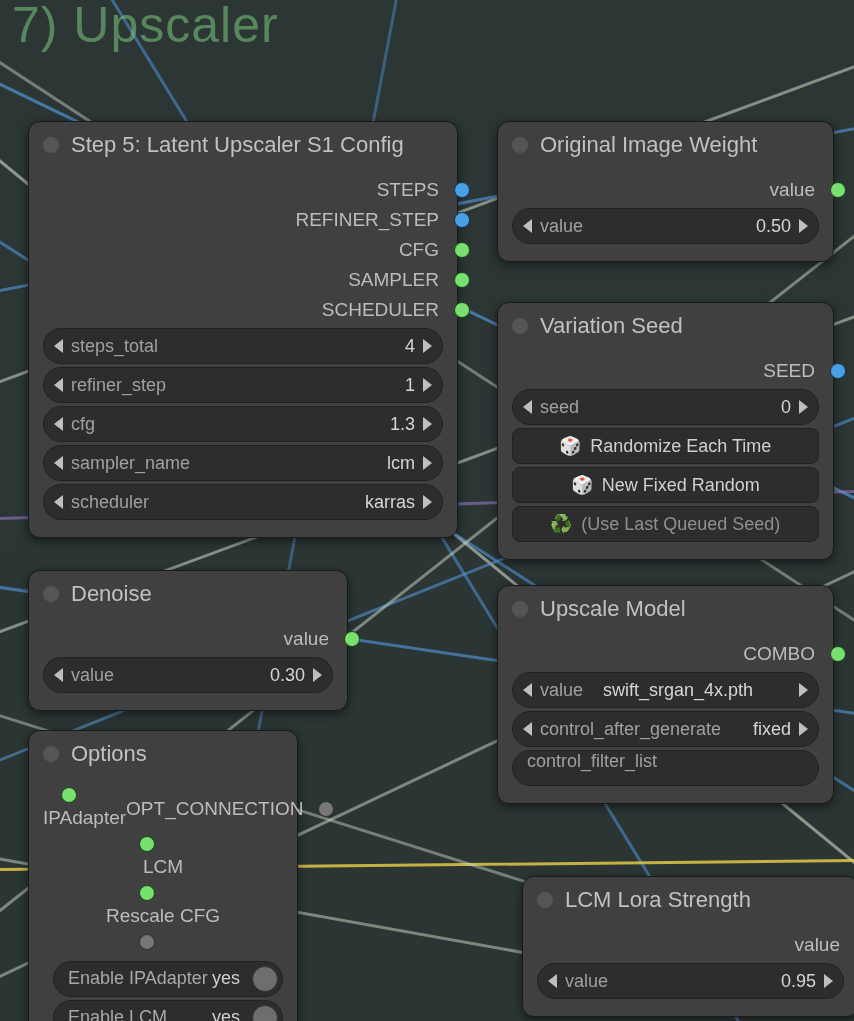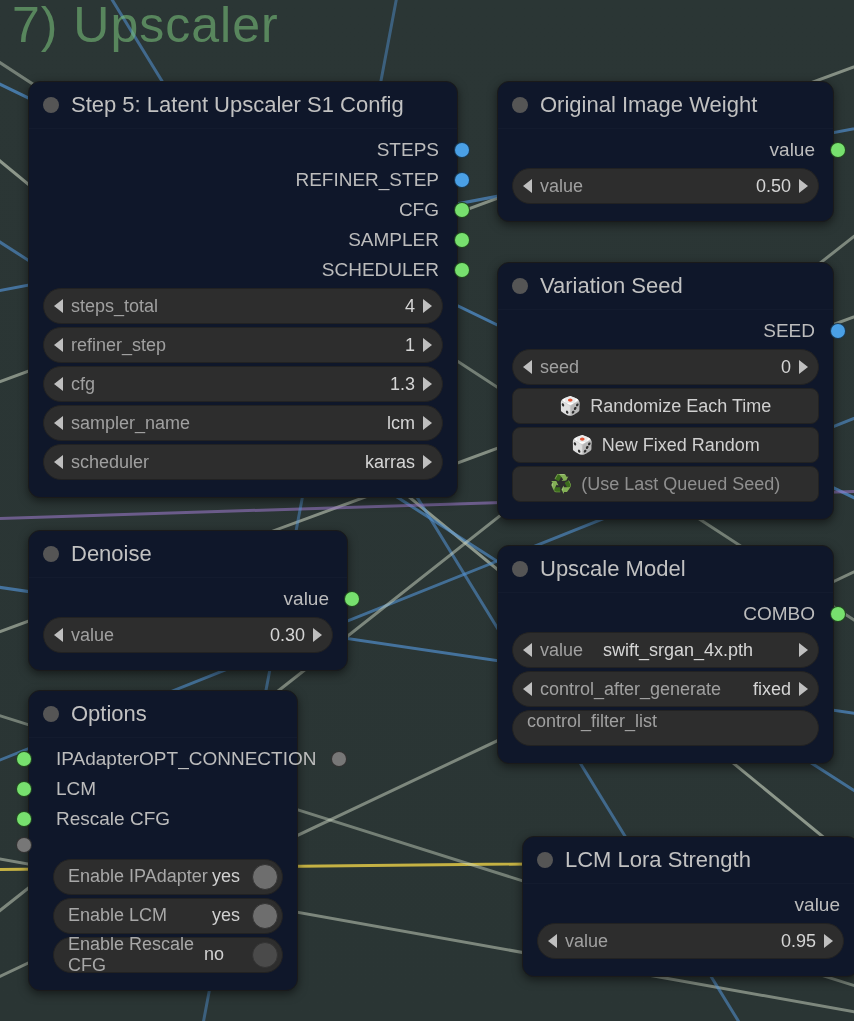--- a/index.html
+++ b/index.html
@@ -12,23 +12,23 @@
 
   
   .group-title {
     position:absolute; top:-4px; left:12px;
     font-size:50px; font-weight:400; color:rgba(125,200,125,0.55);
     letter-spacing:1px; z-index:1; user-select:none;
   }
 
   
   .node {
-    position:absolute; background:#0f172a; border:1px solid #1a1a1a;
+    position:absolute; background:#404040; border:1px solid #1a1a1a;
     border-radius:12px; box-shadow:0 3px 10px rgba(0,0,0,0.5);
-    z-index:5; color:#c8c8c8;
+    z-index:5; color:#c8c8c8;margin-top:40px;
   }
   .node-header {
     display:flex; align-items:center; gap:12px;
     padding:10px 16px 10px 14px; border-bottom:1px solid rgba(255,255,255,0.02);
   }
   .node-dot {
     width:16px; height:16px; border-radius:50%; background:#555; flex:none;
   }
   .node-title { font-size:22px; color:#c1c1c1; font-weight:400; }
 
@@ -41,22 +41,22 @@
   }
   .out-port .port-dot {
     width:14px; height:14px; border-radius:50%; flex:none;
     margin-right:-20px; position:relative; right:-6px;
   }
   .dot-green { background:#77e06e; box-shadow:0 0 0 1px #224a20; }
   .dot-blue  { background:#4aa0e6; box-shadow:0 0 0 1px #1a3a55; }
   .dot-grey  { background:#777; box-shadow:0 0 0 1px #333; }
 
   .in-port {
-    display:flex; align-items:center; gap:19px; padding:4px 0;
-    font-size:19px; color:#bcbcbc; position:relative;
+    display:flex; align-items:center; gap:5px; padding:4px 0;
+    font-size:19px; color:#bcbcbc; position:relative;flex-direction:column;
   }
   .in-port .port-dot {
     width:14px; height:14px; border-radius:50%; flex:none;
     margin-left:-20px; position:relative; left:-6px;
   }
 
   
   .widget {
     display:flex; align-items:center; justify-content:space-between;
     height:36px; background:#2d2d2d; border:1px solid #222;
@@ -90,23 +90,23 @@
     font-size:18px; color:#a8a8a8;
   }
   .toggle .tvalue { color:#d0d0d0; margin-right:6px; }
   .toggle .knob {
     width:26px; height:26px; border-radius:50%; background:#6e6e6e;
     border:1px solid #333;
   }
   .toggle.off .knob { background:#4a4a4a; }
 
   .widget-plain {
-    display:flex; align-items:flex-start;
+    display:flex; align-items:flex-end;
     height:36px; background:#2d2d2d; border:1px solid #222;
-    border-radius:18px; padding:0 14px; margin:3px 0;
+    border-radius:18px; padding:13px 14px; margin:3px 0;
     font-size:18px; color:#a0a0a0;
   }
 </style>
 </head>
 <body>
 
 <div class="wires">
 <svg viewBox="0 0 854 1021" xmlns="http://www.w3.org/2000/svg">
   <g stroke-linecap="round" fill="none">
     <path d="M -50 120 L 900 900" stroke="#cfd9c5" stroke-width="3" opacity="0.6"></path>

